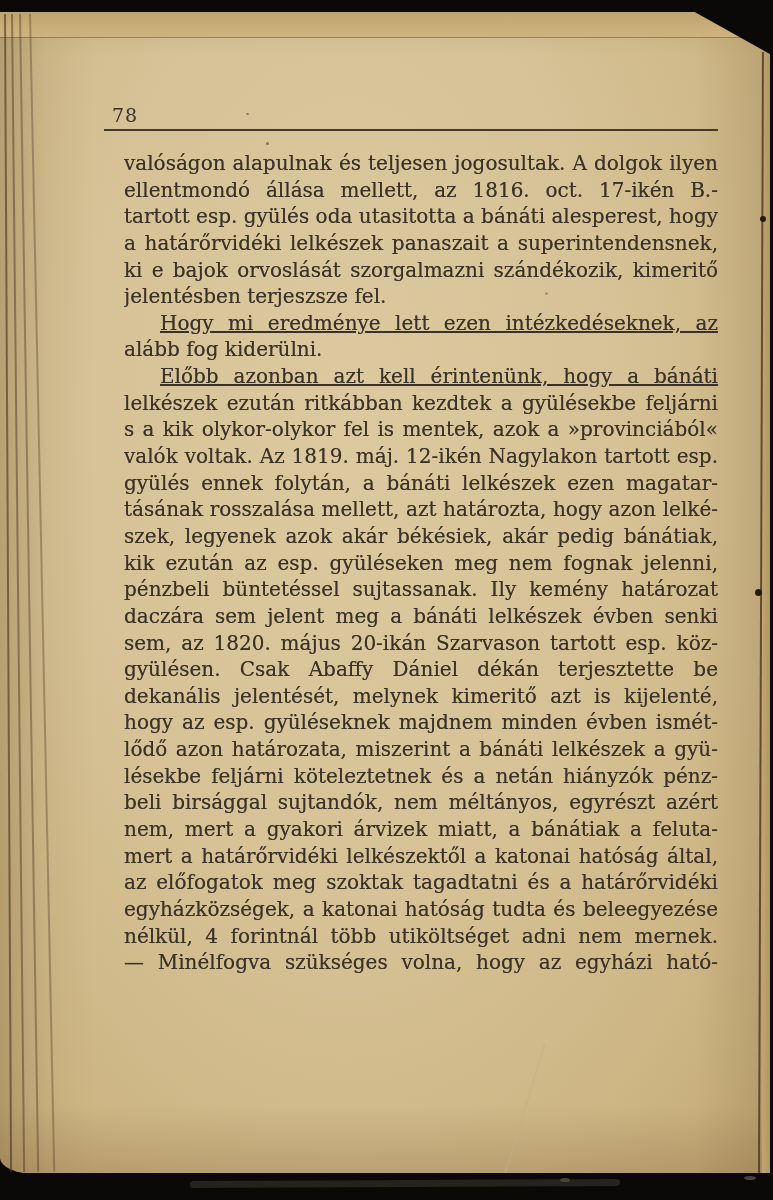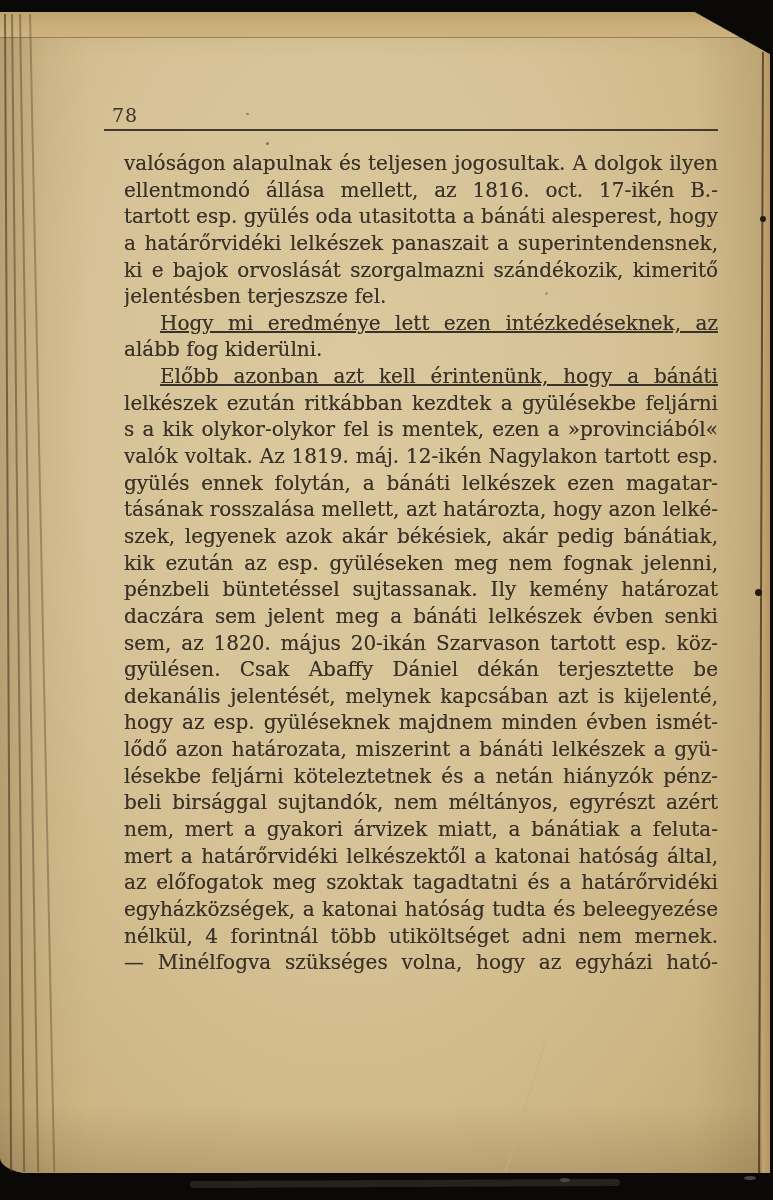--- a/index.html
+++ b/index.html
@@ -114,31 +114,31 @@
       <div class="line">valóságon alapulnak és teljesen jogosultak. A dolgok ilyen</div>
       <div class="line">ellentmondó állása mellett, az 1816. oct. 17-ikén B.-Csabán</div>
       <div class="line">tartott esp. gyülés oda utasitotta a bánáti alesperest, hogy</div>
       <div class="line">a határőrvidéki lelkészek panaszait a superintendensnek,</div>
       <div class="line">ki e bajok orvoslását szorgalmazni szándékozik, kimeritő</div>
       <div class="line short">jelentésben terjeszsze fel.</div>
       <div class="line indent">Hogy mi eredménye lett ezen intézkedéseknek, az</div>
       <div class="line short">alább fog kiderülni.</div>
       <div class="line indent">Előbb azonban azt kell érintenünk, hogy a bánáti</div>
       <div class="line">lelkészek ezután ritkábban kezdtek a gyülésekbe feljárni</div>
-      <div class="line">s a kik olykor-olykor fel is mentek, ezen a »provinciából«</div>
+      <div class="line">s a kik olykor-olykor fel is mentek, azok a »provinciából«</div>
       <div class="line">valók voltak. Az 1819. máj. 12-ikén Nagylakon tartott esp.</div>
       <div class="line">gyülés ennek folytán, a bánáti lelkészek ezen magatar-</div>
       <div class="line">tásának rosszalása mellett, azt határozta, hogy azon lelké-</div>
       <div class="line">szek, legyenek azok akár békésiek, akár pedig bánátiak,</div>
       <div class="line">kik ezután az esp. gyüléseken meg nem fognak jelenni,</div>
       <div class="line">pénzbeli büntetéssel sujtassanak. Ily kemény határozat</div>
       <div class="line">daczára sem jelent meg a bánáti lelkészek évben senki</div>
       <div class="line">sem, az 1820. május 20-ikán Szarvason tartott esp. köz-</div>
       <div class="line">gyülésen. Csak Abaffy Dániel dékán terjesztette be irásban</div>
-      <div class="line">dekanális jelentését, melynek kapcsában azt is kijelenté,</div>
+      <div class="line">dekanális jelentését, melynek kimeritő azt is kijelenté,</div>
       <div class="line">hogy az esp. gyüléseknek majdnem minden évben ismét-</div>
       <div class="line">lődő azon határozata, miszerint a bánáti lelkészek a gyü-</div>
       <div class="line">lésekbe feljárni köteleztetnek és a netán hiányzók pénz-</div>
       <div class="line">beli birsággal sujtandók, nem méltányos, egyrészt azért</div>
       <div class="line">nem, mert a gyakori árvizek miatt, a bánátiak a feluta-</div>
       <div class="line">mert a határőrvidéki lelkészektől a katonai hatóság által,</div>
       <div class="line">az előfogatok meg szoktak tagadtatni és a határőrvidéki</div>
       <div class="line">egyházközségek, a katonai hatóság tudta és beleegyezése</div>
       <div class="line">nélkül, 4 forintnál több utiköltséget adni nem mernek.</div>
       <div class="line">— Minélfogva szükséges volna, hogy az egyházi ható-</div>

